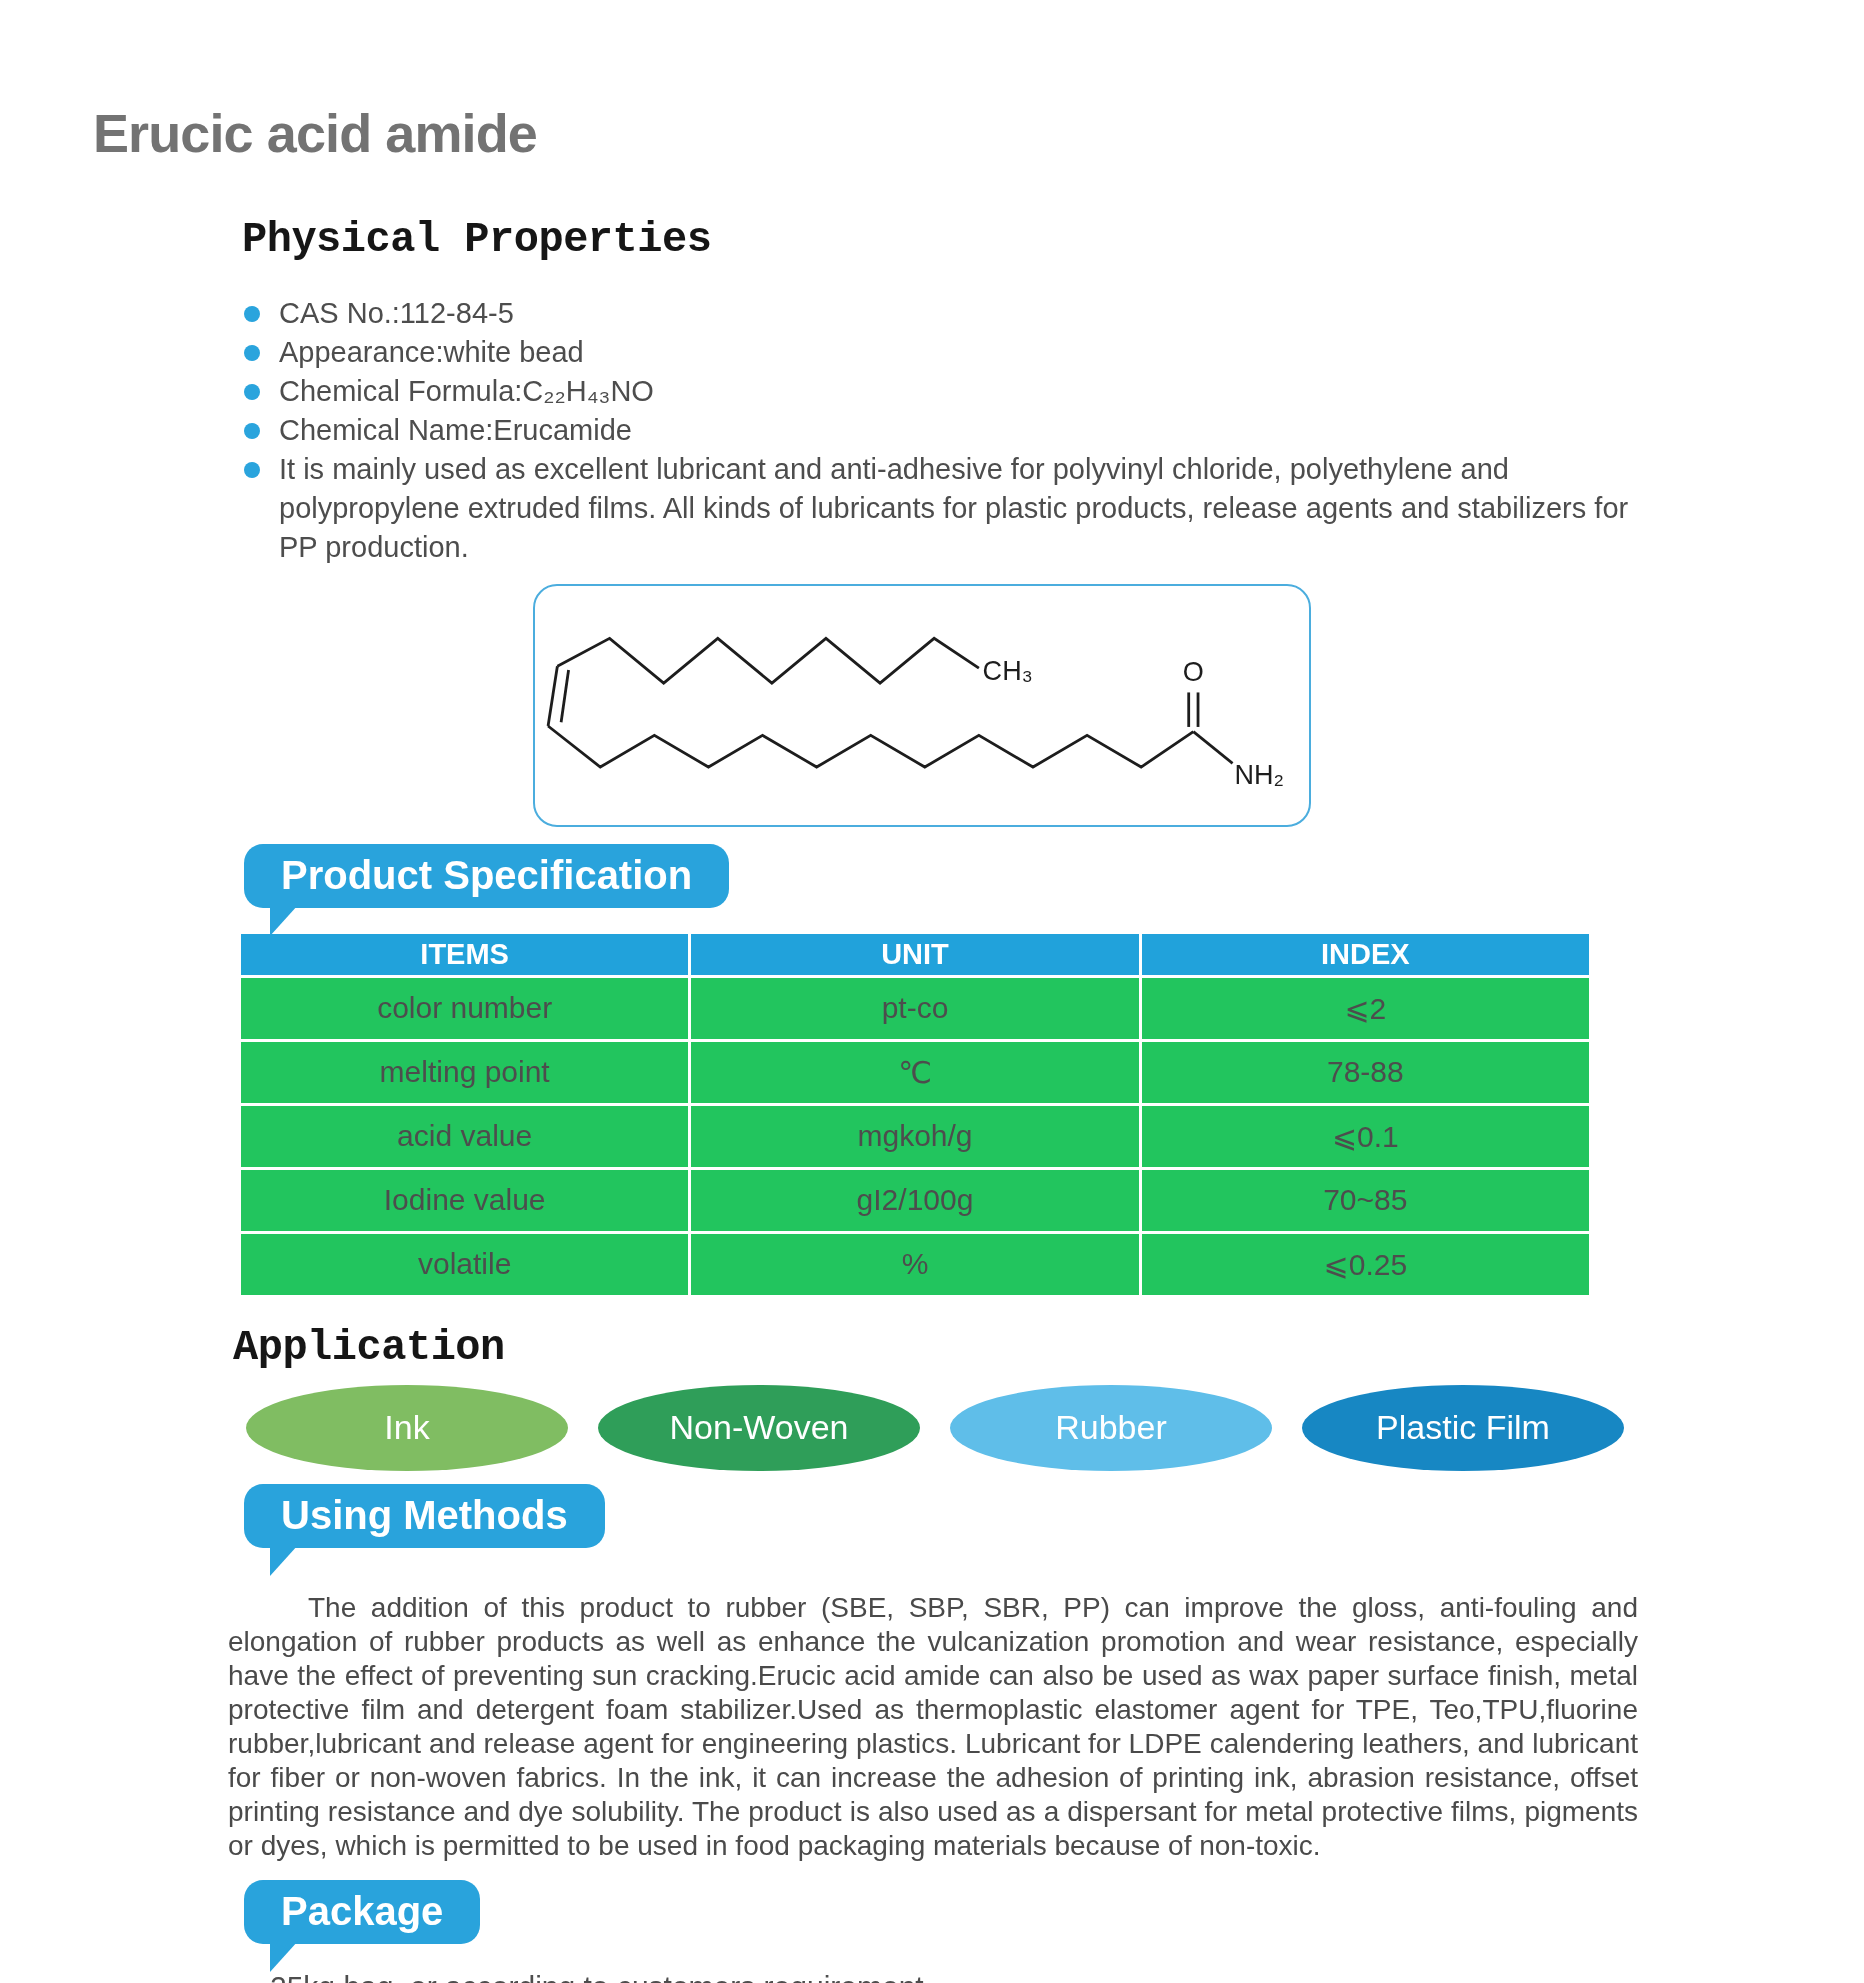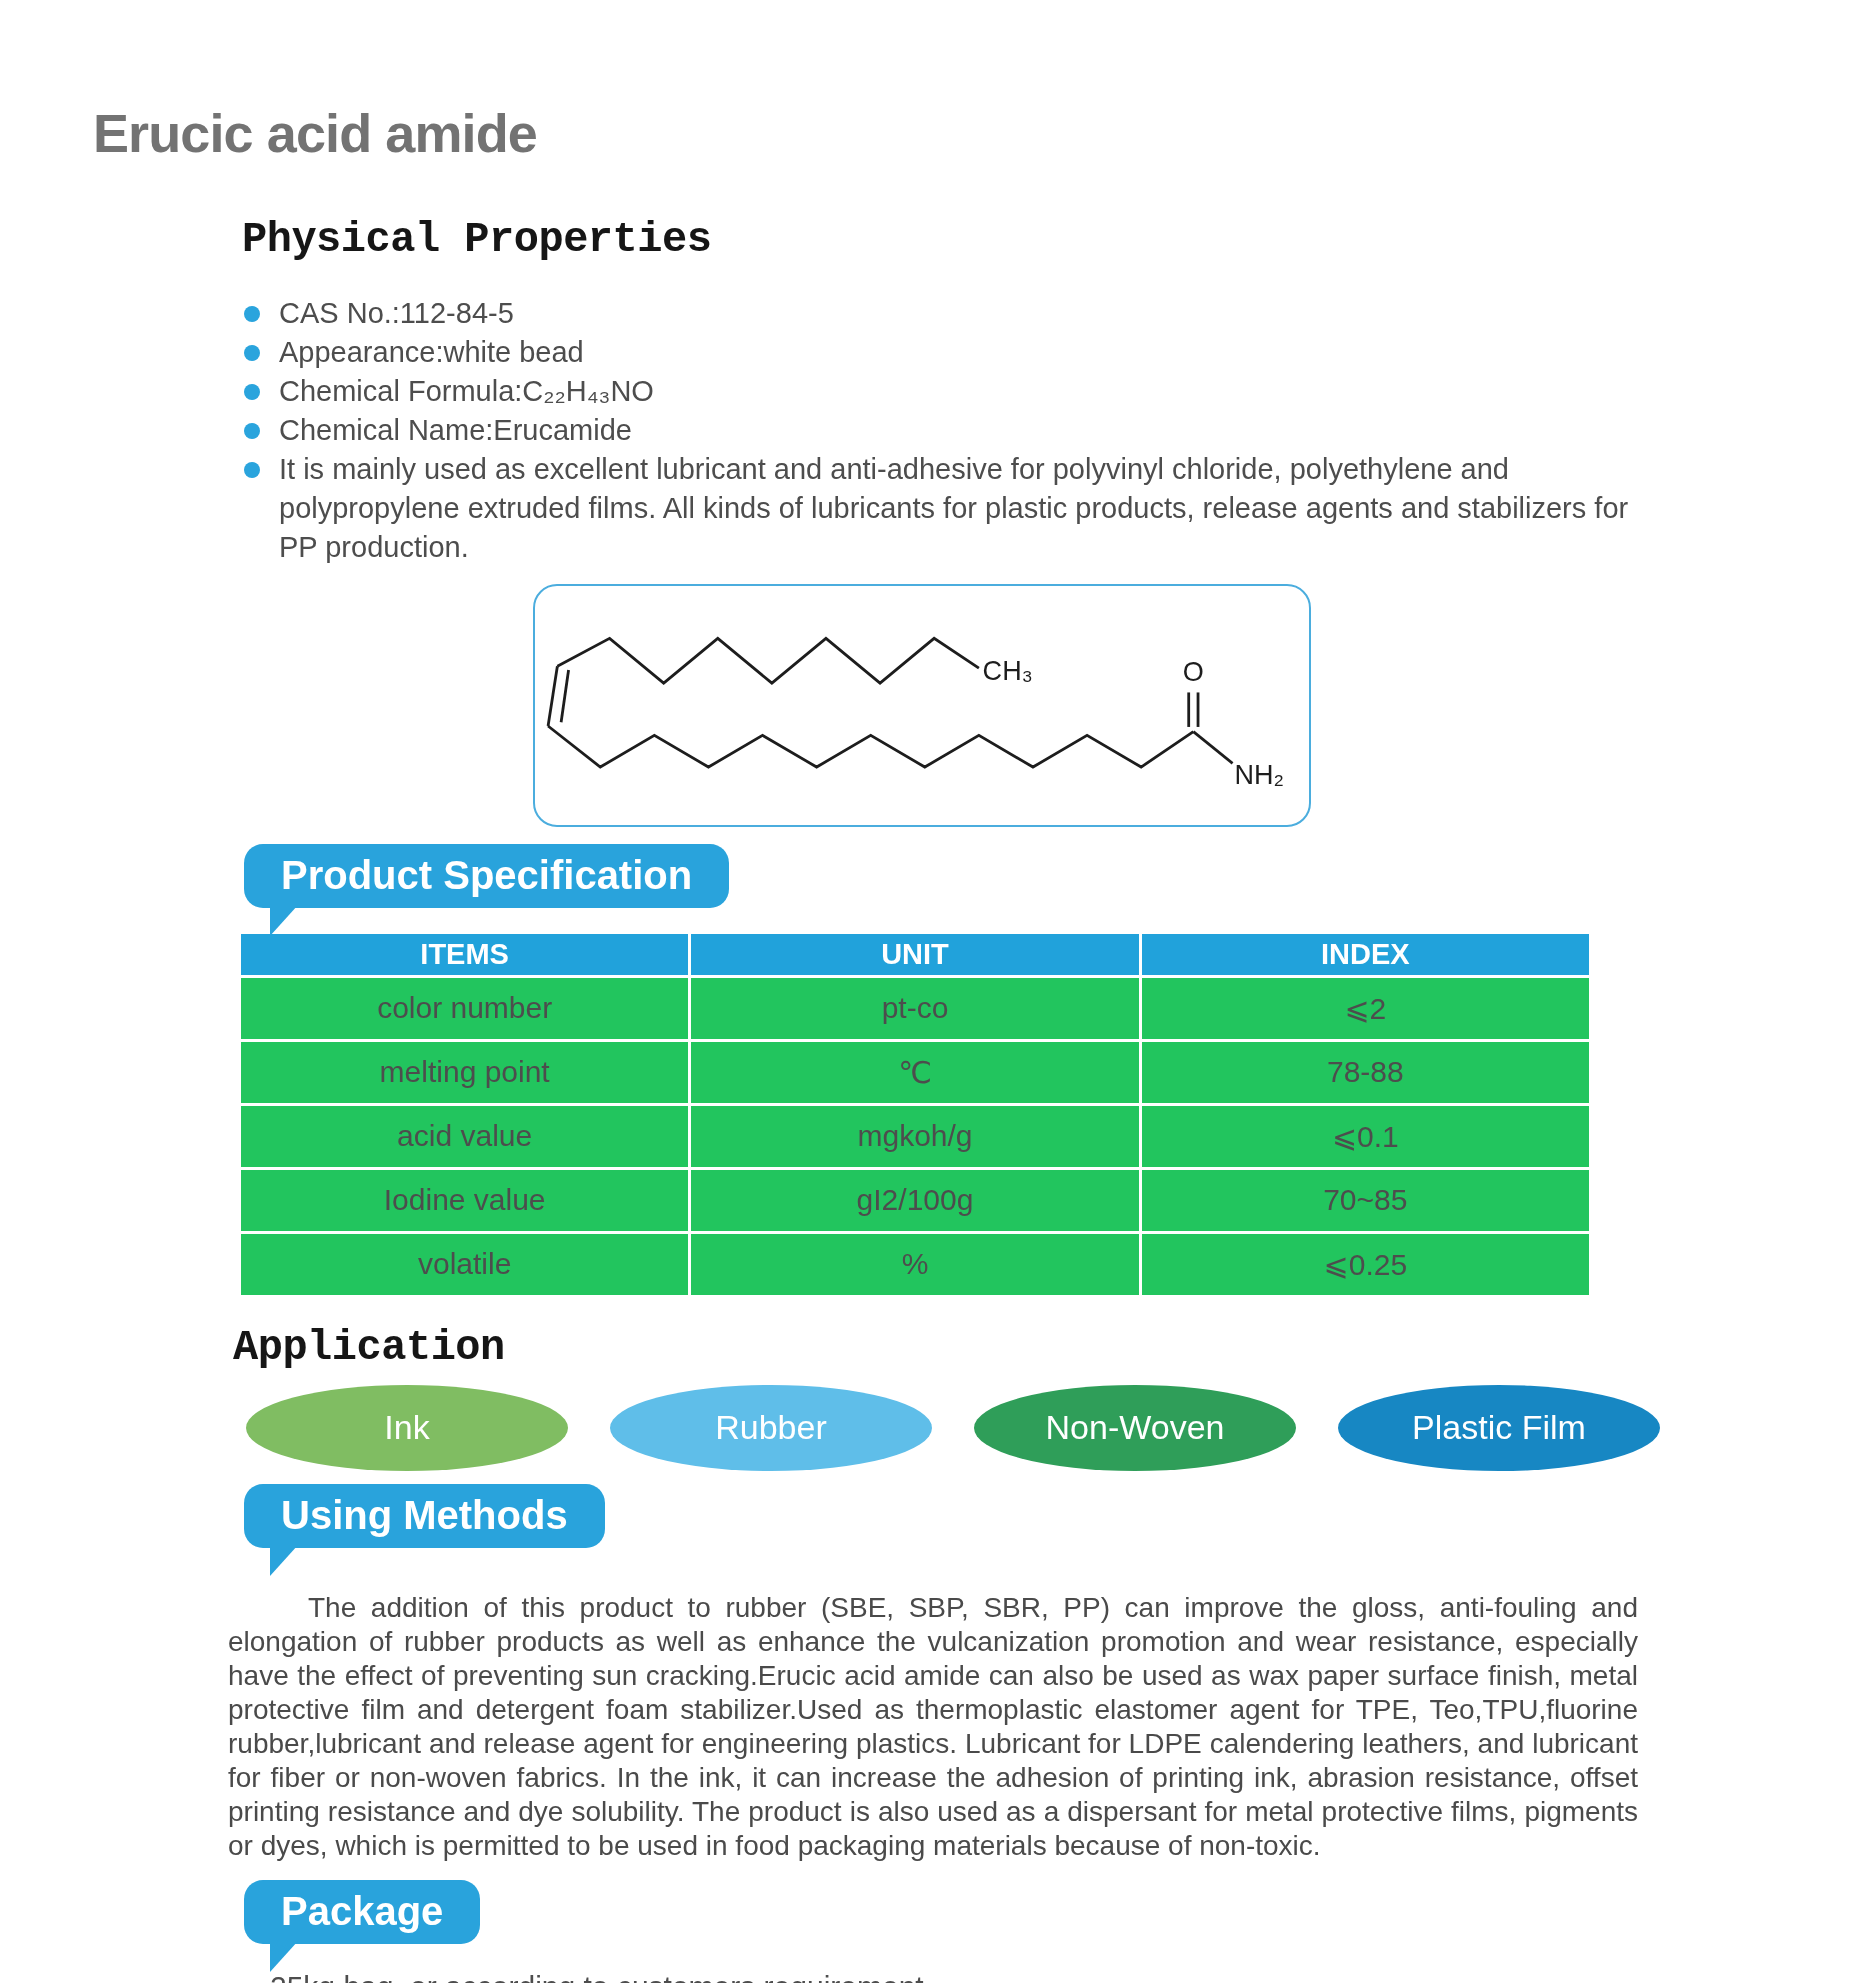--- a/index.html
+++ b/index.html
@@ -47,21 +47,21 @@
   }
   table.spec th {
     background:#21a2db; color:#ffffff; font-size:29px; font-weight:bold;
     height:41px; text-align:center; padding:0;
   }
   table.spec td {
     background:#22c55e; color:#4d4d4d; font-size:30px; height:37px;
     text-align:center; padding:12px;
   }
 
-  .apps { margin:11.2px 0 0 246px; display:flex; gap:42px; }
+  .apps { margin:11.2px 0 0 246px; display:flex; gap:30px; }
   .app-pill {
     width:322px; height:86px; border-radius:50%; color:#ffffff; font-size:34px;
     display:flex; align-items:center; justify-content:center;
   }
 
   p.methods {
     margin:43px 18px 0 228px; width:1410px; font-size:28px; line-height:34px;
     color:#4a4a4a; text-align:justify; text-indent:80px;
   }
   p.pkg { margin:24px 0 0 270px; font-size:30px; line-height:37px; color:#4d4d4d; }
@@ -137,22 +137,22 @@
         <td>%</td>
         <td>⩽0.25</td>
       </tr>
     </tbody>
   </table>
 
   <h2 class="section" style="margin-left:233px; margin-top:24px;">Application</h2>
 
   <div class="apps">
     <div class="app-pill" style="background-color: rgb(128, 189, 98);">Ink</div>
+    <div class="app-pill" style="background-color: rgb(47, 158, 89);">Non-Woven</div>
     <div class="app-pill" style="background-color: rgb(95, 190, 233);">Rubber</div>
-    <div class="app-pill" style="background-color: rgb(47, 158, 89);">Non-Woven</div>
     <div class="app-pill" style="background-color: rgb(23, 135, 195);">Plastic Film</div>
   </div>
 
   <div class="banner" style="margin-top:13px;">Using Methods</div>
 
   <p class="methods">The addition of this product to rubber (SBE, SBP, SBR, PP) can improve the gloss, anti-fouling and elongation of rubber products as well as enhance the vulcanization promotion and wear resistance, especially have the effect of preventing sun cracking.Erucic acid amide can also be used as wax paper surface finish, metal protective film and detergent foam stabilizer.Used as thermoplastic elastomer agent for TPE, Teo,TPU,fluorine rubber,lubricant and release agent for engineering plastics. Lubricant for LDPE calendering leathers, and lubricant for fiber or non-woven fabrics. In the ink, it can increase the adhesion of printing ink, abrasion resistance, offset printing resistance and dye solubility. The product is also used as a dispersant for metal protective films, pigments or dyes, which is permitted to be used in food packaging materials because of non-toxic.</p>
 
   <div class="banner">Package</div>
 
   <p class="pkg">25kg bag, or according to customers requirement.</p>

